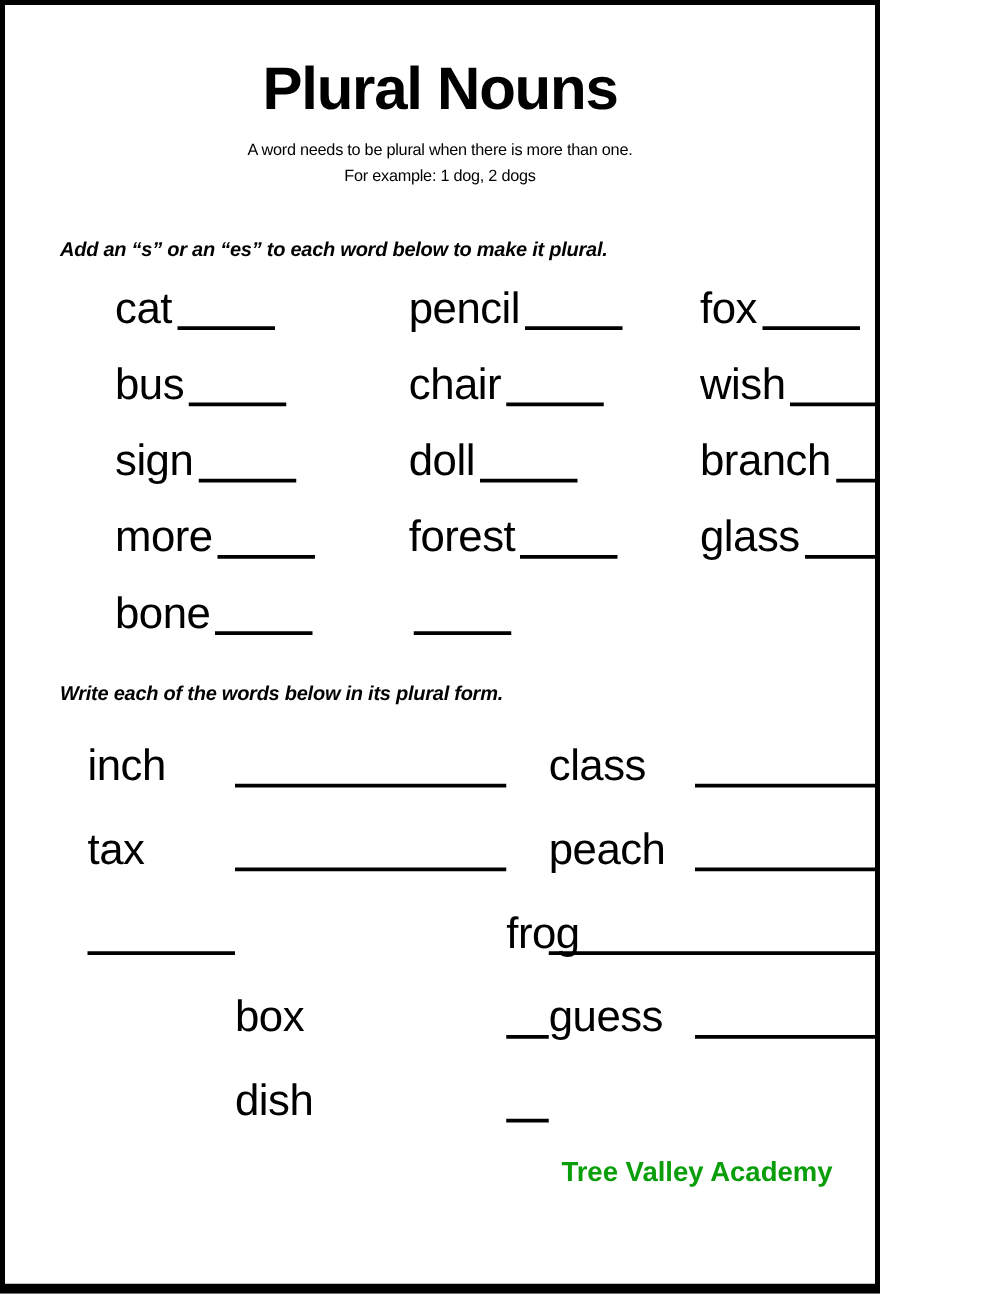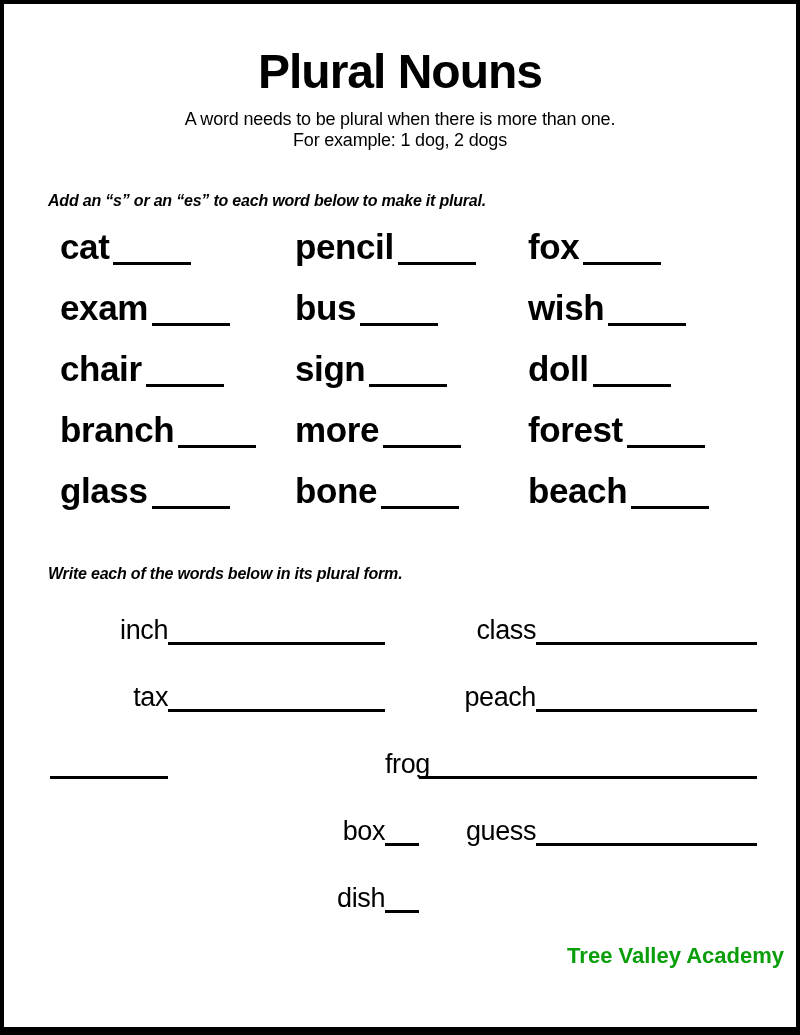--- a/index.html
+++ b/index.html
@@ -1,39 +1,39 @@
 <!DOCTYPE html>
 <html><head>
 <meta charset="utf-8">
 <style>
   * { margin: 0; padding: 0; box-sizing: border-box; }
   html, body { background: #ffffff; }
   body { font-family: "Liberation Sans", "DejaVu Sans", sans-serif; color: #000; }
 
   .page {
     position: relative;
-    width: 800px;
+    width: 704px;
     height: 1035px;
     background: #ffffff;
     border: 4px solid #000;
     border-bottom-width: 8px;
     overflow: hidden;
   }
 
   
   .header { text-align: center; padding-top: 43px; }
   .title {
     font-size: 48px;
     font-weight: 700;
     line-height: 50px;
     letter-spacing: -1px;
   }
   .intro {
     margin-top: 12px;
-    font-size: 18px;
+    font-size: 13px;
     line-height: 21px;
     letter-spacing: -0.2px;
   }
   .intro span { display: block; }
   .rule-line {
     margin-top: 15px;
     font-size: 17.5px;
     line-height: 21px;
     letter-spacing: -0.2px;
   }
@@ -41,64 +41,62 @@
   
   .instruction {
     font-size: 16px;
     font-weight: 700;
     font-style: italic;
     line-height: 18px;
     margin-left: 44px;
     letter-spacing: -0.2px;
   }
   .instruction.first { margin-top: 41px; }
-  .instruction.second { margin-top: 44px; }
+  .instruction.second { margin-top: 26px; }
 
   
   .grid3 {
     margin-top: 6px;
-    margin-left: 56px;
+    margin-left: 88px;
     display: grid;
     grid-template-columns: 235px 233px 1fr;
     grid-auto-rows: 61px;
     font-size: 35px;
     line-height: 61px;
     letter-spacing: -0.4px;
-    font-weight: bold;
   }
   .grid3 .cell { white-space: nowrap; }
 
   .blank {
     display: inline-block;
     height: 12px;
     border-bottom: 3px solid #000;
     vertical-align: -6px;
   }
   .blank.short { width: 78px; margin-left: 4px; }
   .blank.long  { width: 100%; }
 
   
   .grid2 {
     margin-top: 14px;
-    margin-left: 46px;
+    margin-left: 66px;
     display: grid;
     grid-template-columns: 118px 217px 34px 117px 221px;
     grid-auto-rows: 67px;
-    font-size: 27px;
+    font-size: 35px;
     line-height: 67px;
     letter-spacing: -0.4px;
-    text-align: right;
   }
   .grid2 .word-cell { white-space: nowrap; }
   .grid2 .blank-cell { white-space: nowrap; }
 
   
   .footer {
     margin-top: 13px;
-    padding-right: 12px;
+    padding-right: 34px;
     text-align: right;
     font-size: 22px;
     font-weight: 700;
     line-height: 22px;
   }
 </style>
 </head>
 <body style="color: rgb(0, 0, 0);">
 
 <div class="page" style="border-color: rgb(0, 0, 0);">
@@ -110,32 +108,31 @@
       <span>For example: 1 dog, 2 dogs</span>
     </div>
   </div>
 
   <div class="instruction first">Add an “s” or an “es” to each word below to make it plural.</div>
 
   <div class="grid3" id="grid1">
       <div class="cell"><span>cat</span><span class="blank short"></span></div>
       <div class="cell"><span>pencil</span><span class="blank short"></span></div>
       <div class="cell"><span>fox</span><span class="blank short"></span></div>
-      <div class="cell"><span>exam</span><span class="blank short"></span></div>
       <div class="cell"><span>bus</span><span class="blank short"></span></div>
+      <div class="cell"><span>chair</span><span class="blank short"></span></div>
       <div class="cell"><span>wish</span><span class="blank short"></span></div>
-      <div class="cell"><span>chair</span><span class="blank short"></span></div>
       <div class="cell"><span>sign</span><span class="blank short"></span></div>
       <div class="cell"><span>doll</span><span class="blank short"></span></div>
       <div class="cell"><span>branch</span><span class="blank short"></span></div>
       <div class="cell"><span>more</span><span class="blank short"></span></div>
       <div class="cell"><span>forest</span><span class="blank short"></span></div>
       <div class="cell"><span>glass</span><span class="blank short"></span></div>
       <div class="cell"><span>bone</span><span class="blank short"></span></div>
-      <div class="cell"><span>beach</span><span class="blank short"></span></div>
+      <div class="cell"><span class="blank short"></span></div>
     </div>
 
   <div class="instruction second">Write each of the words below in its plural form.</div>
 
   <div class="grid2" id="grid2">
       <div class="word-cell">inch</div>
       <div class="blank-cell"><span class="blank long"></span></div>
       <div></div>
       <div class="word-cell">class</div>
       <div class="blank-cell"><span class="blank long"></span></div>

